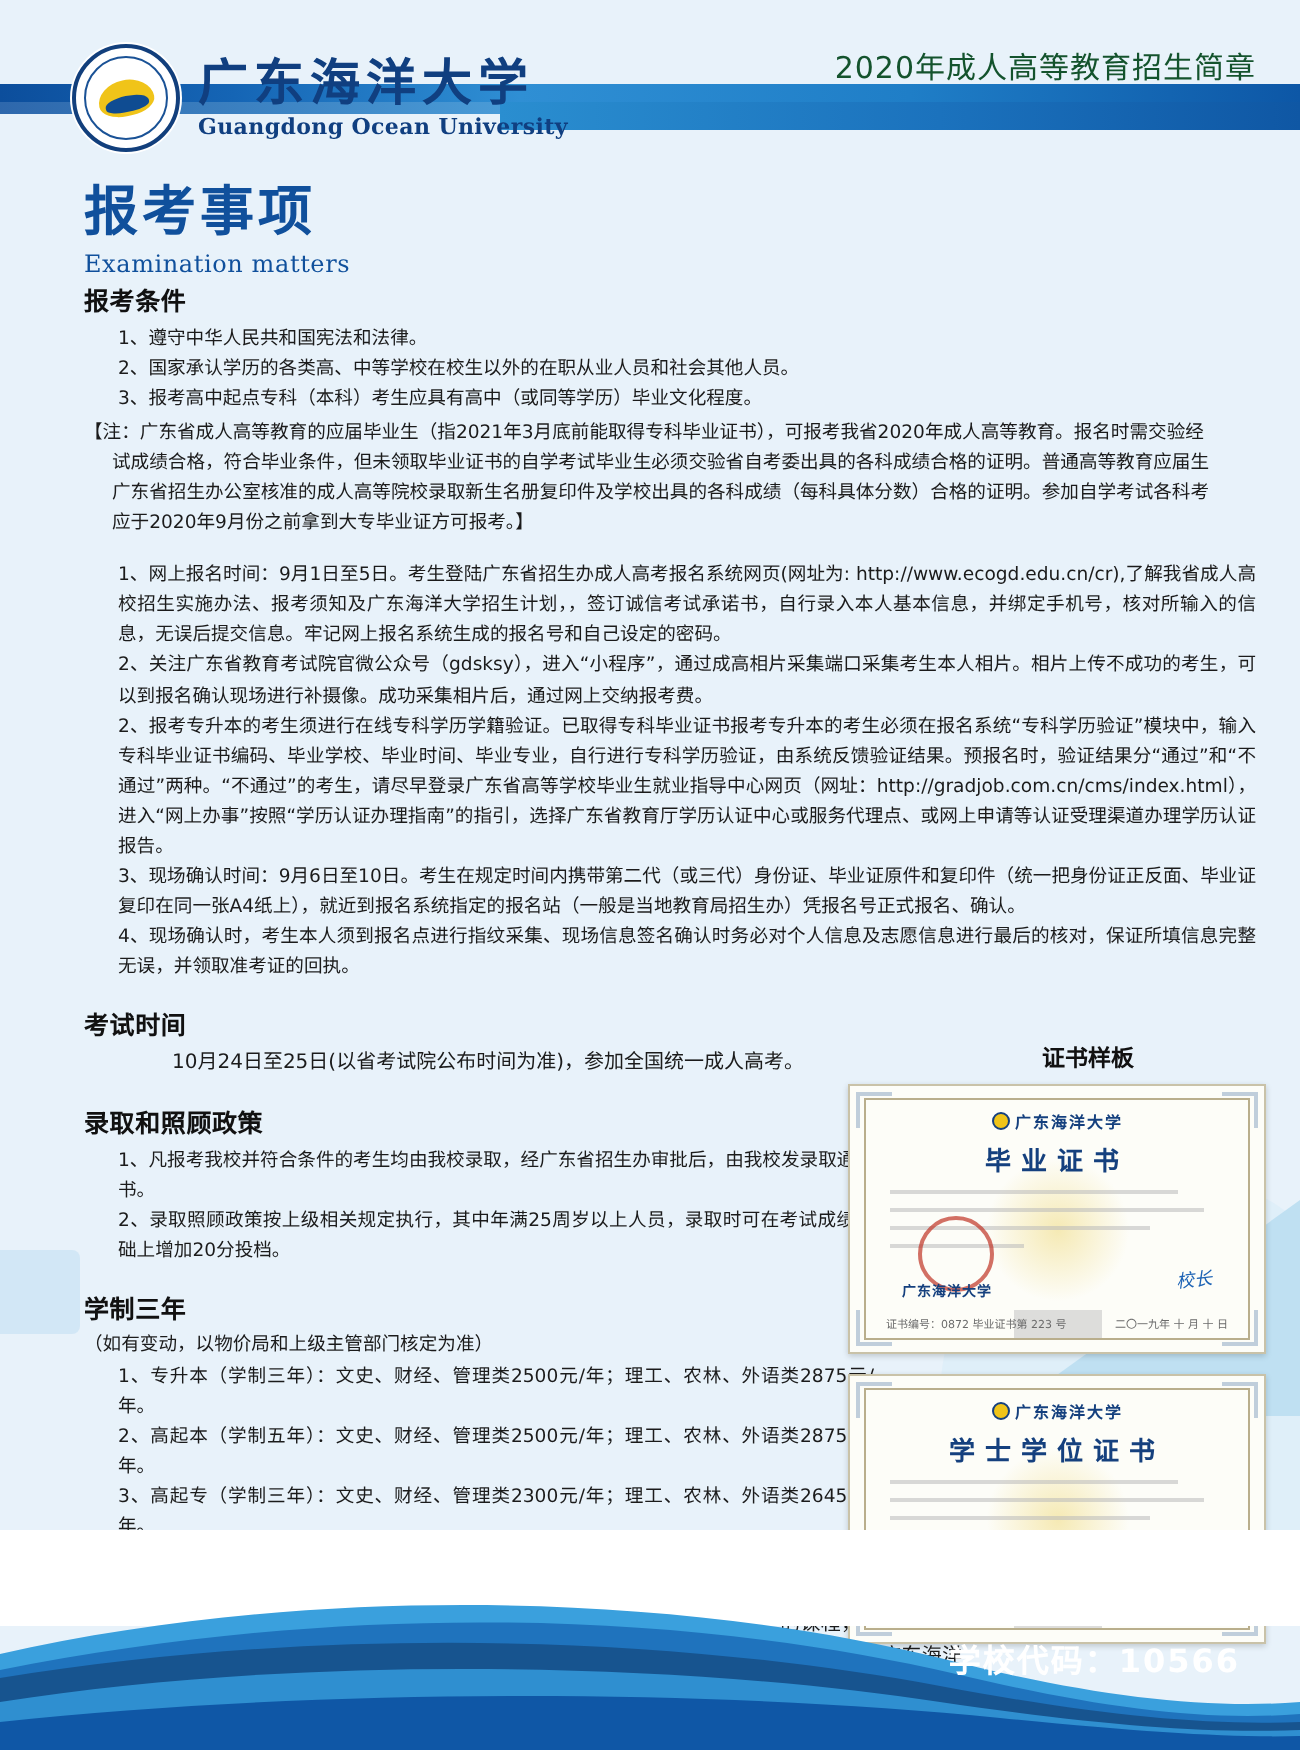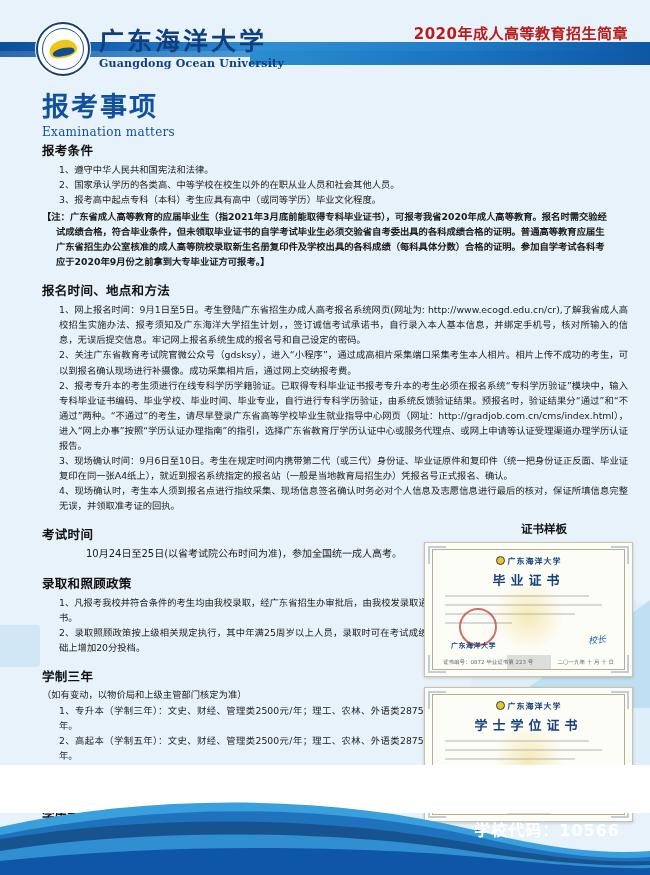--- a/index.html
+++ b/index.html
@@ -51,21 +51,21 @@
   .logo-cn{
     font-size:25px;font-weight:bold;color:#103f80;letter-spacing:3px;
     font-family:"DejaVu Sans","Liberation Serif",serif;
   }
   .logo-en{
     font-size:11px;color:#103f80;letter-spacing:.2px;margin-top:4px;
     font-family:"DejaVu Serif","Liberation Serif",serif;font-weight:bold;
   }
   .hdr-title{
     position:absolute;right:22px;top:22px;z-index:6;
-    font-size:15px;font-weight:bold;color:#b91c1c;letter-spacing:.5px;
+    font-size:15px;font-weight:normal;color:#14532d;letter-spacing:.5px;
   }
 
   
   .title-block{position:absolute;left:42px;top:92px;z-index:4;}
   .title-cn{font-size:27px;font-weight:bold;color:#10509c;letter-spacing:2px;line-height:1.1;}
   .title-en{font-size:12px;color:#10509c;margin-top:3px;letter-spacing:.3px;
     font-family:"DejaVu Serif","Liberation Serif",serif;}
 
   
   .content{position:absolute;left:0;top:140px;width:650px;z-index:3;}
@@ -74,21 +74,21 @@
     font-size:12.5px;font-weight:bold;color:#111;margin:0 0 3px 0;letter-spacing:.3px;
   }
   .sec-gap{height:11px;}
   ol.list{margin:0;padding:0;list-style:none;}
   ol.list li{
     font-size:9.3px;line-height:1.62;color:#1b1b1b;
     padding-left:17px;position:relative;text-align:justify;
   }
   .note{
     font-size:9.3px;line-height:1.62;color:#1b1b1b;text-align:justify;
-    padding-left:0;margin-top:2px;text-indent:0;font-weight:bold;
+    padding-left:0;margin-top:2px;text-indent:0;
   }
   .note .ind{display:block;padding-left:14px;}
   .plain{font-size:10px;line-height:1.62;color:#1b1b1b;text-align:justify;margin-left:44px;}
   .plain.indent{text-indent:21px;}
   .sub{font-size:9.3px;line-height:1.6;color:#1b1b1b;}
   .narrow{width:395px;}
   .wide{width:586px;}
 
   
   .cert-area{position:absolute;left:424px;top:520px;width:240px;z-index:6;}
@@ -229,21 +229,20 @@
         <span>【注：广东省成人高等教育的应届毕业生（指2021年3月底前能取得专科毕业证书），可报考我省2020年成人高等教育。报名时需交验经</span>
         <span class="ind">试成绩合格，符合毕业条件，但未领取毕业证书的自学考试毕业生必须交验省自考委出具的各科成绩合格的证明。普通高等教育应届生</span>
         <span class="ind">广东省招生办公室核准的成人高等院校录取新生名册复印件及学校出具的各科成绩（每科具体分数）合格的证明。参加自学考试各科考</span>
         <span class="ind">应于2020年9月份之前拿到大专毕业证方可报考。】</span>
       </div>
     </div>
 
     <div class="sec-gap"></div>
 
     <div class="sec">
-      <h3 class="sec-h">报名时间、地点和方法</h3>
       <ol class="list wide">
         <li><span>1、网上报名时间：9月1日至5日。考生登陆广东省招生办成人高考报名系统网页(网址为: http://www.ecogd.edu.cn/cr),了解我省成人高校招生实施办法、报考须知及广东海洋大学招生计划，，签订诚信考试承诺书，自行录入本人基本信息，并绑定手机号，核对所输入的信息，无误后提交信息。牢记网上报名系统生成的报名号和自己设定的密码。</span></li>
         <li><span>2、关注广东省教育考试院官微公众号（gdsksy），进入“小程序”，通过成高相片采集端口采集考生本人相片。相片上传不成功的考生，可以到报名确认现场进行补摄像。成功采集相片后，通过网上交纳报考费。</span></li>
         <li><span>2、报考专升本的考生须进行在线专科学历学籍验证。已取得专科毕业证书报考专升本的考生必须在报名系统“专科学历验证”模块中，输入专科毕业证书编码、毕业学校、毕业时间、毕业专业，自行进行专科学历验证，由系统反馈验证结果。预报名时，验证结果分“通过”和“不通过”两种。“不通过”的考生，请尽早登录广东省高等学校毕业生就业指导中心网页（网址：http://gradjob.com.cn/cms/index.html），进入“网上办事”按照“学历认证办理指南”的指引，选择广东省教育厅学历认证中心或服务代理点、或网上申请等认证受理渠道办理学历认证报告。</span></li>
         <li><span>3、现场确认时间：9月6日至10日。考生在规定时间内携带第二代（或三代）身份证、毕业证原件和复印件（统一把身份证正反面、毕业证复印在同一张A4纸上），就近到报名系统指定的报名站（一般是当地教育局招生办）凭报名号正式报名、确认。</span></li>
         <li><span>4、现场确认时，考生本人须到报名点进行指纹采集、现场信息签名确认时务必对个人信息及志愿信息进行最后的核对，保证所填信息完整无误，并领取准考证的回执。</span></li>
       </ol>
     </div>
 
     <div class="sec-gap"></div>

